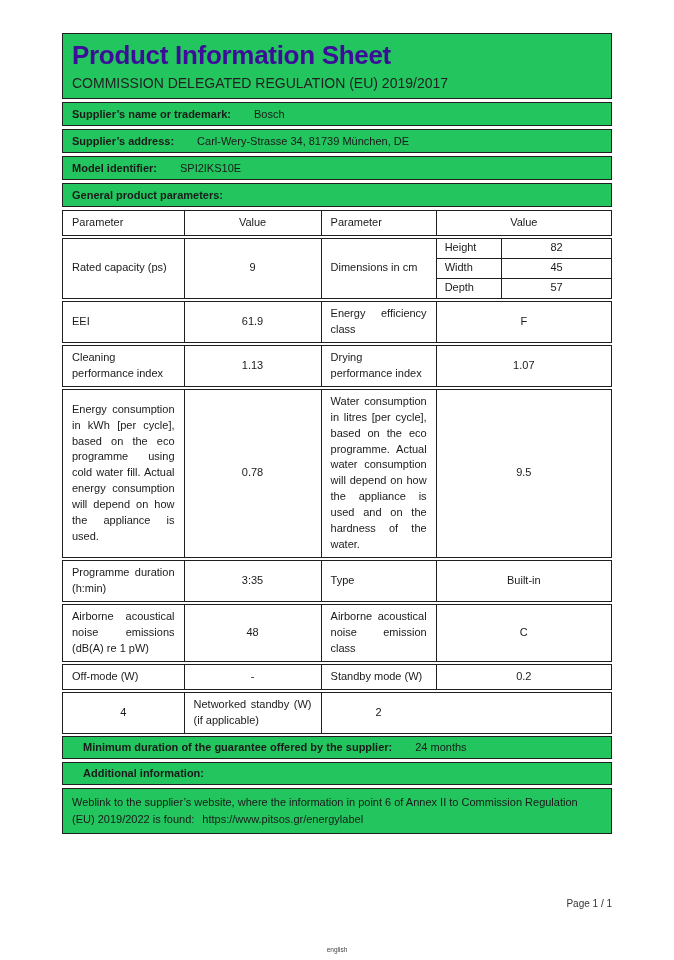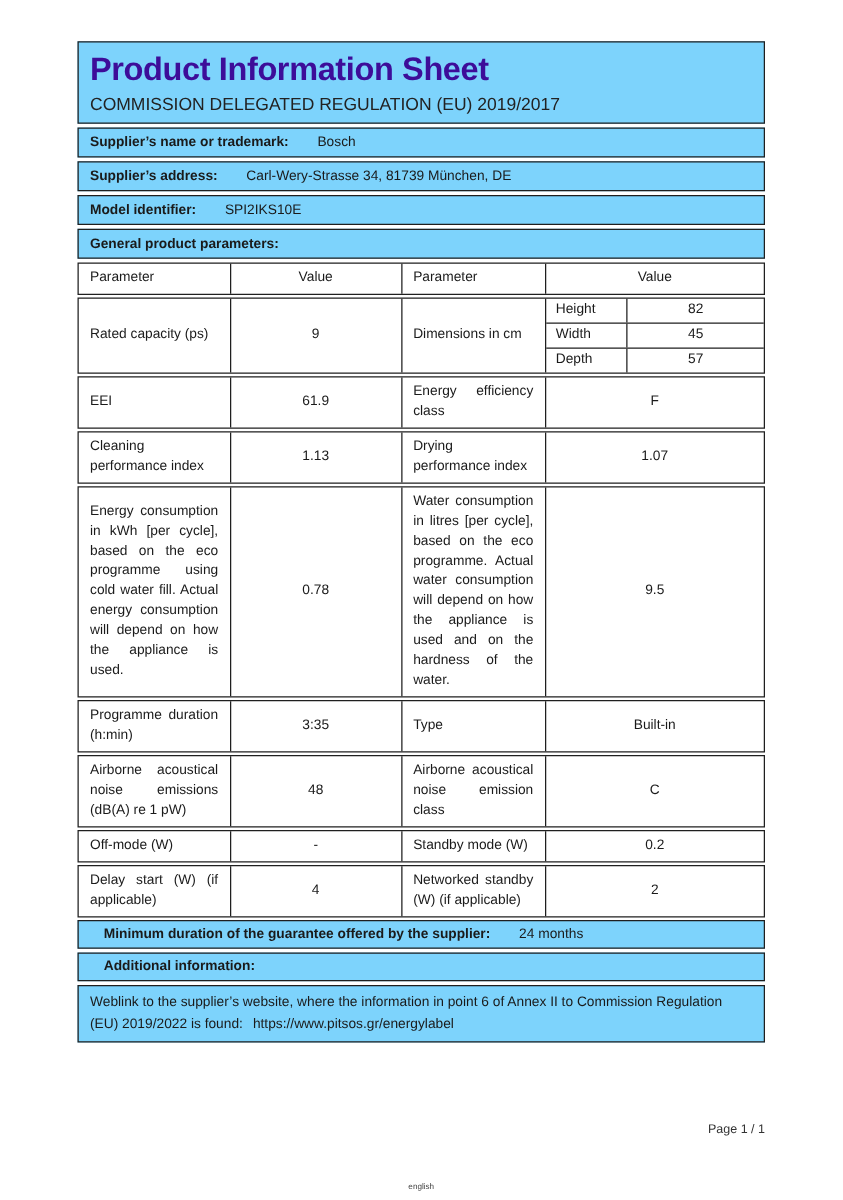--- a/index.html
+++ b/index.html
@@ -3,21 +3,21 @@
 <meta charset="utf-8">
 <style>
   html,body{margin:0;padding:0;}
   body{
     width:674px;height:960px;background:#ffffff;position:relative;
     font-family:"Liberation Sans", sans-serif;color:#1a1a1a;
     -webkit-font-smoothing:antialiased;
   }
   .sheet{position:absolute;left:62px;top:33px;width:550px;}
   .box{
-    box-sizing:border-box;border:1.5px solid #1f1f1f;background:#7dd3fc;
+    box-sizing:border-box;border:1.5px solid #1f1f1f;background:#22c55e;
     margin-bottom:3px;
   }
   
   .title-box{padding:6px 10px 7px 9px;}
   .page-title{
     font-size:26px;font-weight:bold;letter-spacing:-0.3px;
     margin:0;line-height:30px;
   }
   .regulation{font-size:14px;margin-top:5px;color:#222;}
   
@@ -197,23 +197,20 @@
         <span class="jtxt">Off-mode (W)</span>
       </div>
     <div class="cell vcell">-</div>
     <div class="cell pcell">
         <span class="jtxt">Standby mode (W)</span>
       </div>
     <div class="cell vcell">0.2</div>
   </div>
 
   <div class="trow r-delay">
-    <div class="cell pcell">
-        <span class="jtxt">Delay start (W) (if applicable)</span>
-      </div>
     <div class="cell vcell">4</div>
     <div class="cell pcell">
         <span class="jtxt">Networked standby (W) (if applicable)</span>
       </div>
     <div class="cell vcell">2</div>
   </div>
 
   <div class="box label-row guarantee-row">
     <span class="lbl">Minimum duration of the guarantee offered by the supplier:</span>
     <span class="val">24 months</span>

